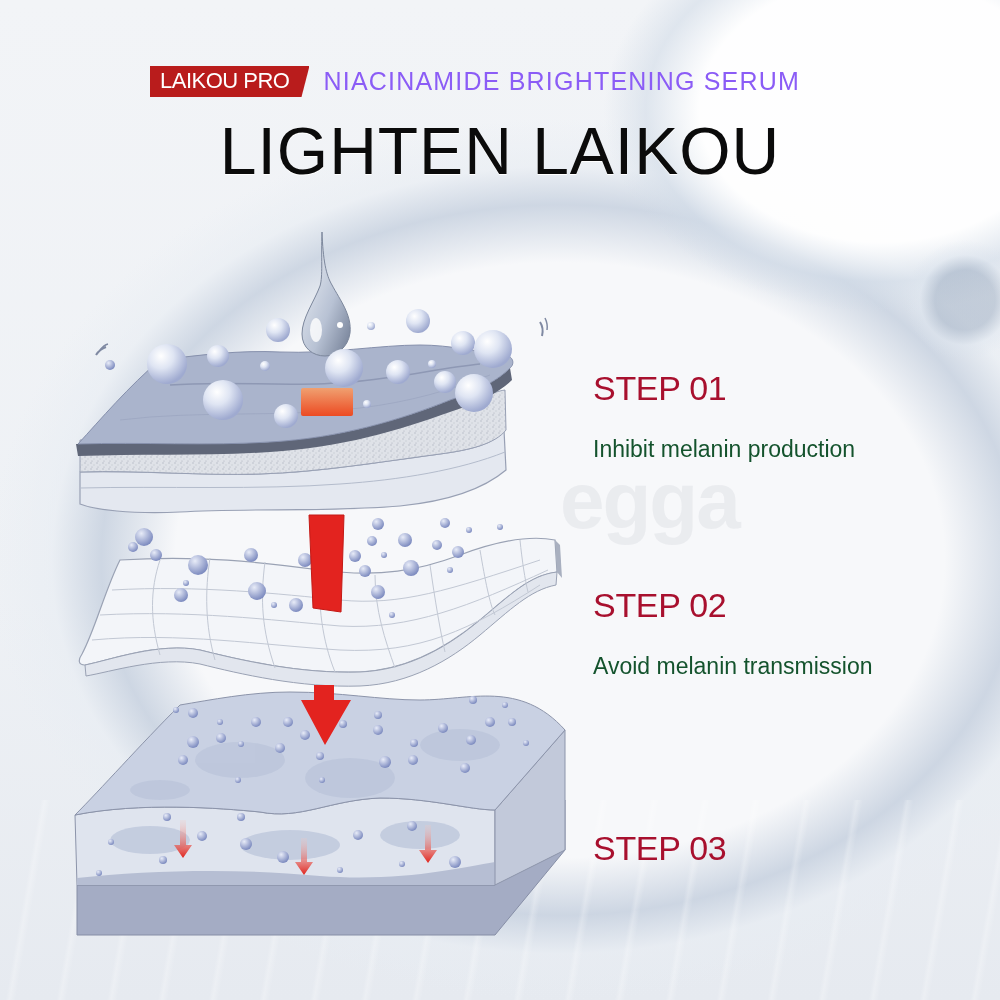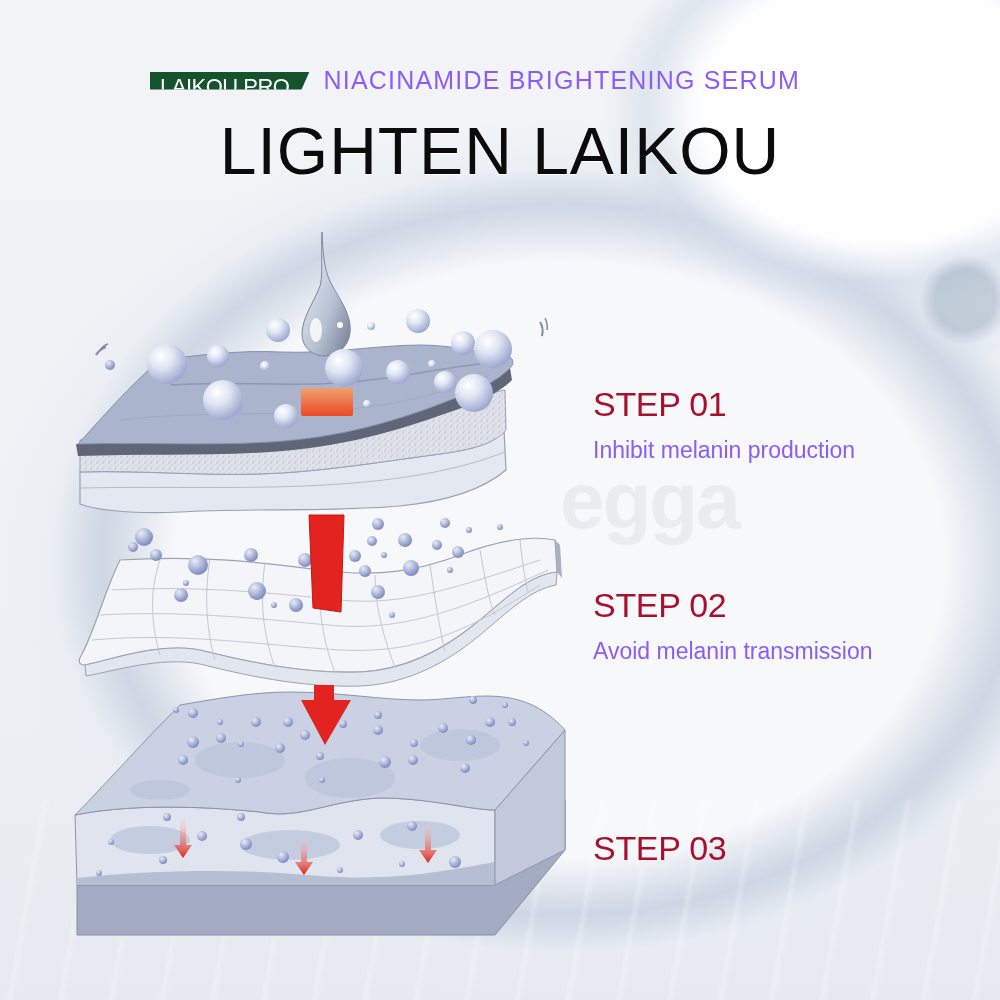--- a/index.html
+++ b/index.html
@@ -20,25 +20,25 @@
   .bg-streaks {
     position: absolute; left: 0; right: 0; bottom: 0; height: 200px;
     background: repeating-linear-gradient(100deg, rgba(255,255,255,0) 0 40px, rgba(255,255,255,0.35) 44px, rgba(255,255,255,0) 50px);
     opacity: 0.7;
   }
   .header {
     position: absolute; top: 66px; left: 150px;
     display: flex; align-items: center; gap: 14px;
   }
   .badge {
-    background: #14532d;
+    background: #b91c1c;
     color: #fff;
     font-size: 22px;
     line-height: 30px;
-    height: 18px;
+    height: 31px;
     padding: 0 20px 17px 10px;
     clip-path: polygon(0 0, 100% 0, calc(100% - 8px) 100%, 0 100%);
     letter-spacing: -0.5px;
   }
   .subtitle {
     color: #8b5cf6;
     font-size: 25px;
     letter-spacing: 1.2px;
   }
   .title {
@@ -52,24 +52,24 @@
   .step {
     position: absolute; left: 593px;
   }
   .step-label {
     color: #a8102e;
     font-size: 34px;
     line-height: 40px;
     letter-spacing: -0.3px;
   }
   .step-desc {
-    color: #8b5cf6;
+    color: #14532d;
     font-size: 23px;
     line-height: 30px;
-    margin-top: 11px;
+    margin-top: 26px;
   }
   .watermark {
     position: absolute; top: 455px; left: 560px;
     font-size: 80px; font-weight: bold;
     color: rgba(200,205,212,0.28);
     letter-spacing: -2px;
   }
   svg.illustration { position: absolute; left: 0; top: 0; }
 </style>
 </head>
@@ -282,21 +282,21 @@
     <path d="M314 685 L 334 685 L 334 700 L 351 700 L 325 745 L 301 700 L 314 700 Z" fill="#e3231f"></path>
   </g>
 
   <g>
     <path d="M180 820 L 186 820 L 186 845 L 192 845 L 183 858 L 174 845 L 180 845 Z" fill="url(#smallArrow)"></path>
     <path d="M301 838 L 307 838 L 307 862 L 313 862 L 304 875 L 295 862 L 301 862 Z" fill="url(#smallArrow)"></path>
     <path d="M425 825 L 431 825 L 431 850 L 437 850 L 428 863 L 419 850 L 425 850 Z" fill="url(#smallArrow)"></path>
   </g>
 </svg>
 
-<div class="step" style="top: 384px;">
+<div class="step" style="top: 368px;">
   <div class="step-label">STEP 01</div>
   <div class="step-desc">Inhibit melanin production</div>
 </div>
 
 <div class="step" style="top: 585px;">
   <div class="step-label">STEP 02</div>
   <div class="step-desc">Avoid melanin transmission</div>
 </div>
 
 <div class="step" style="top: 828px;">

